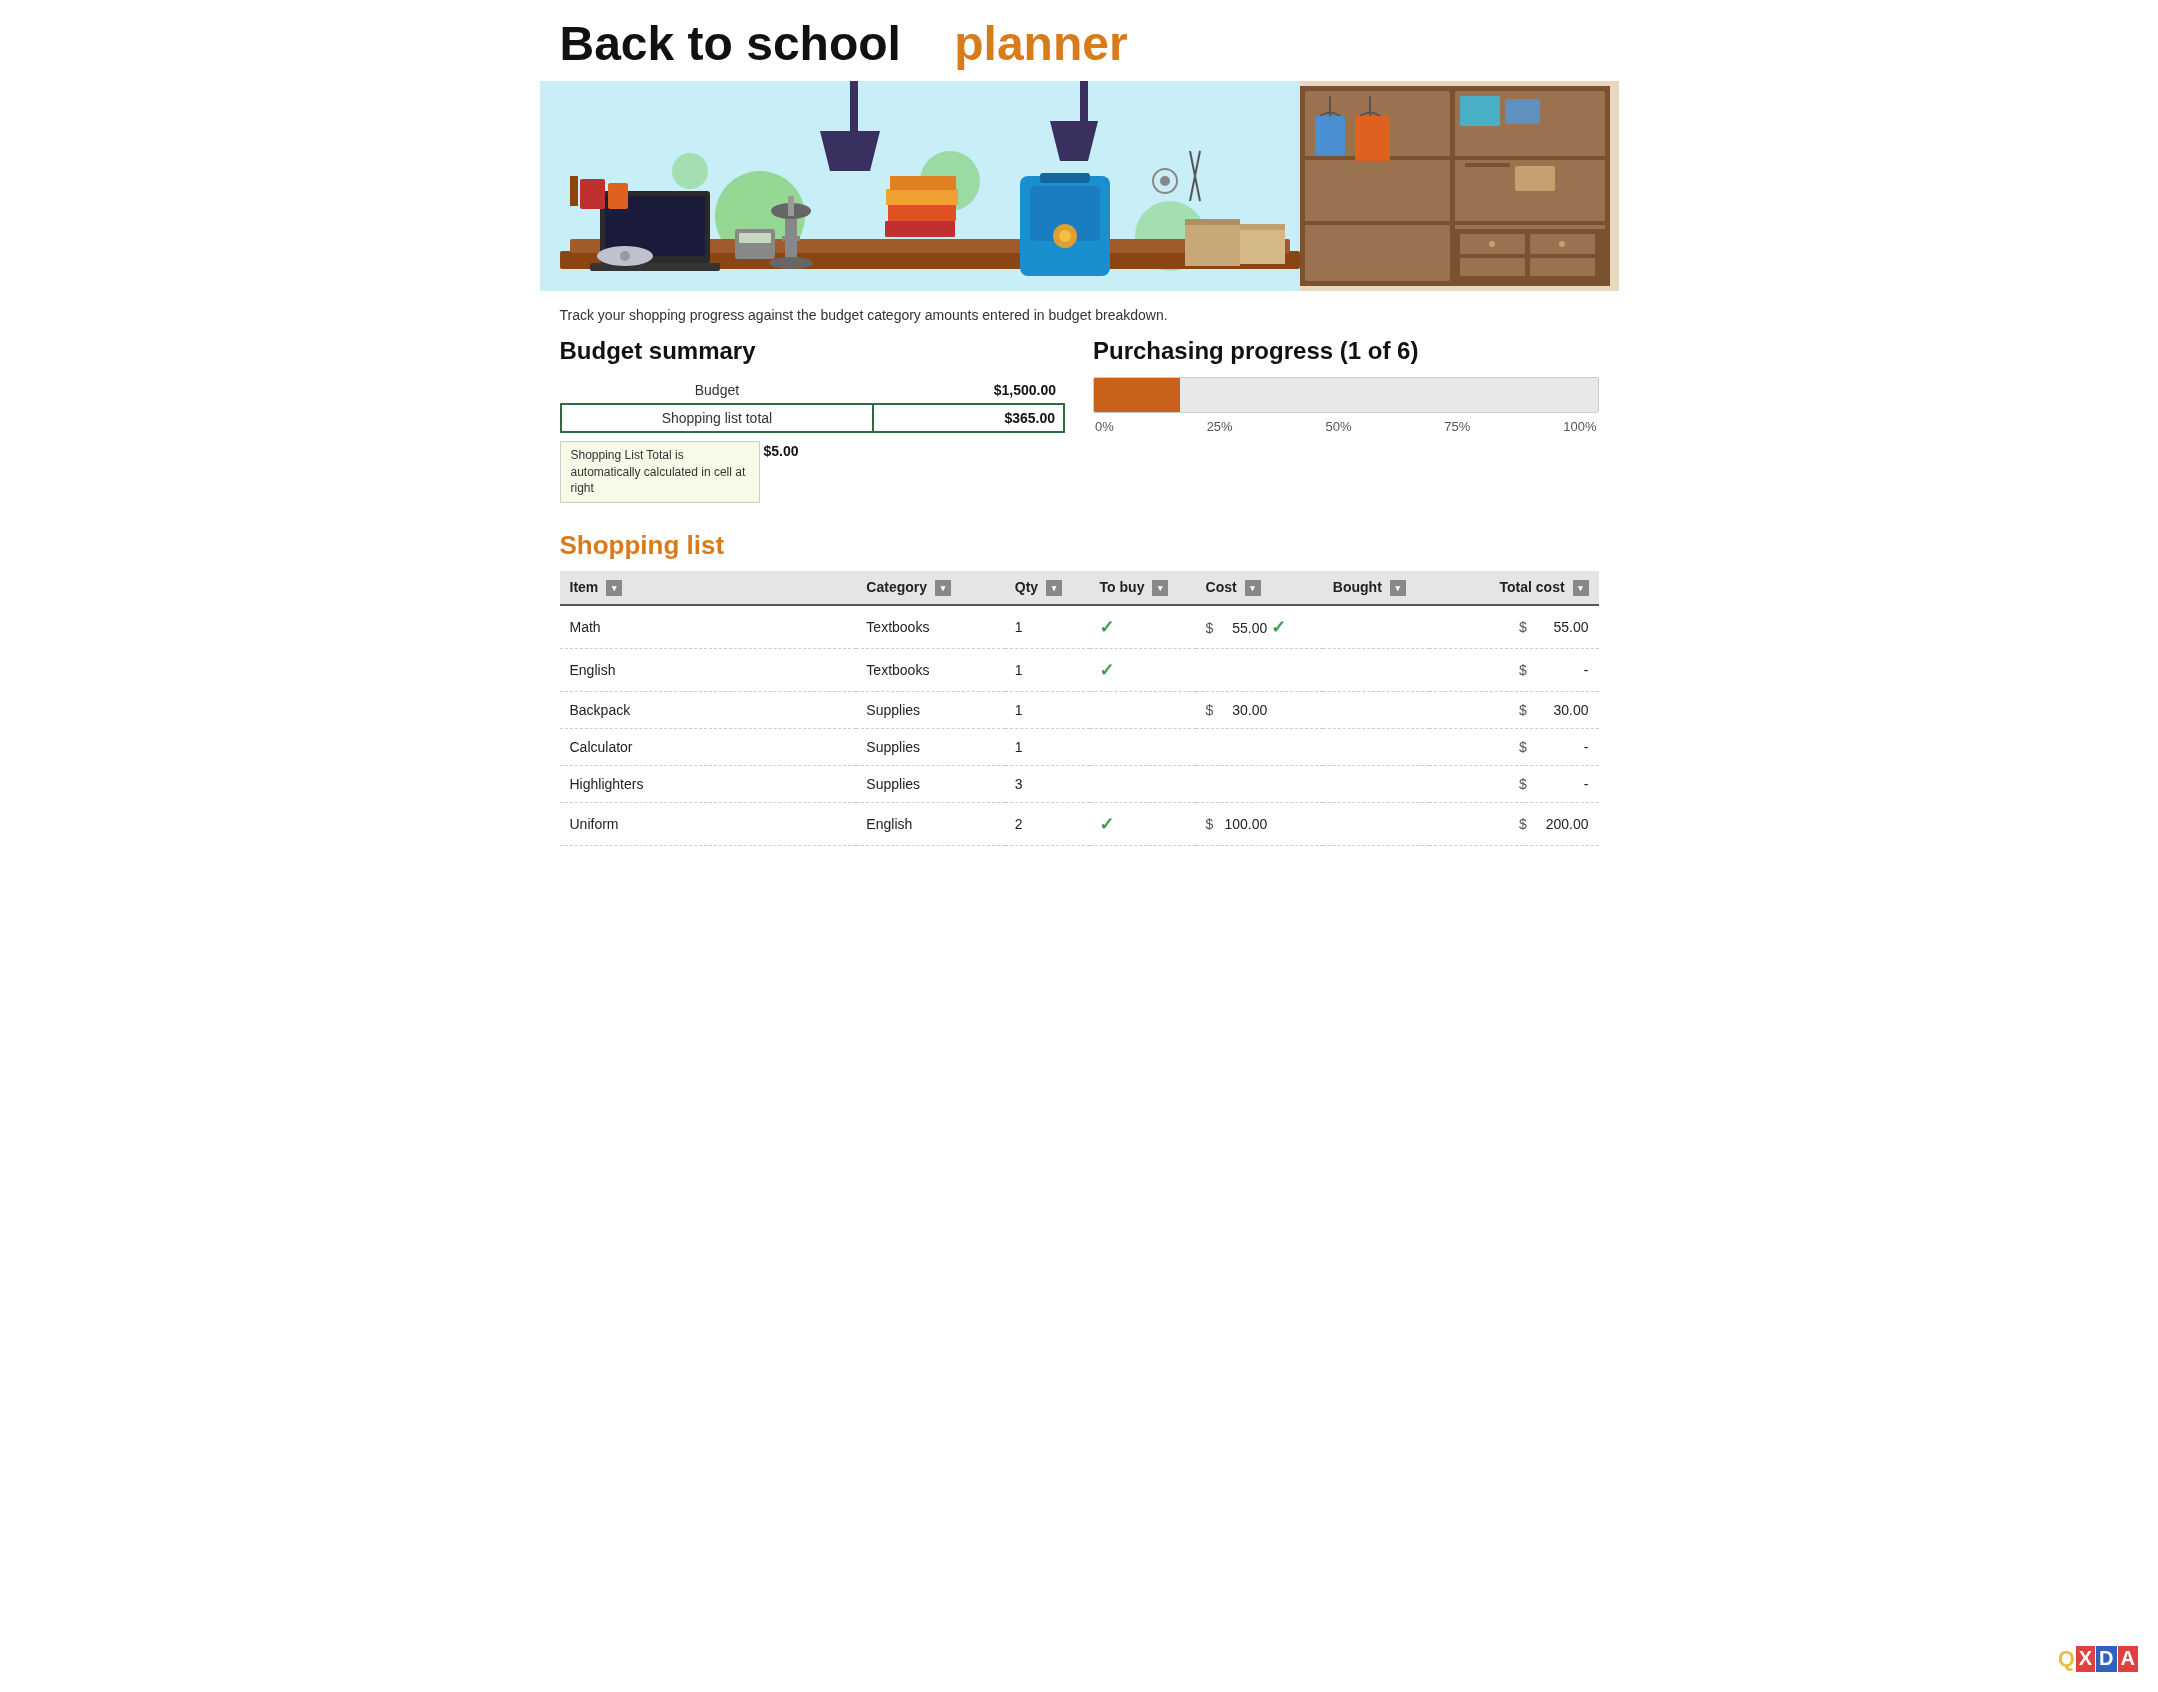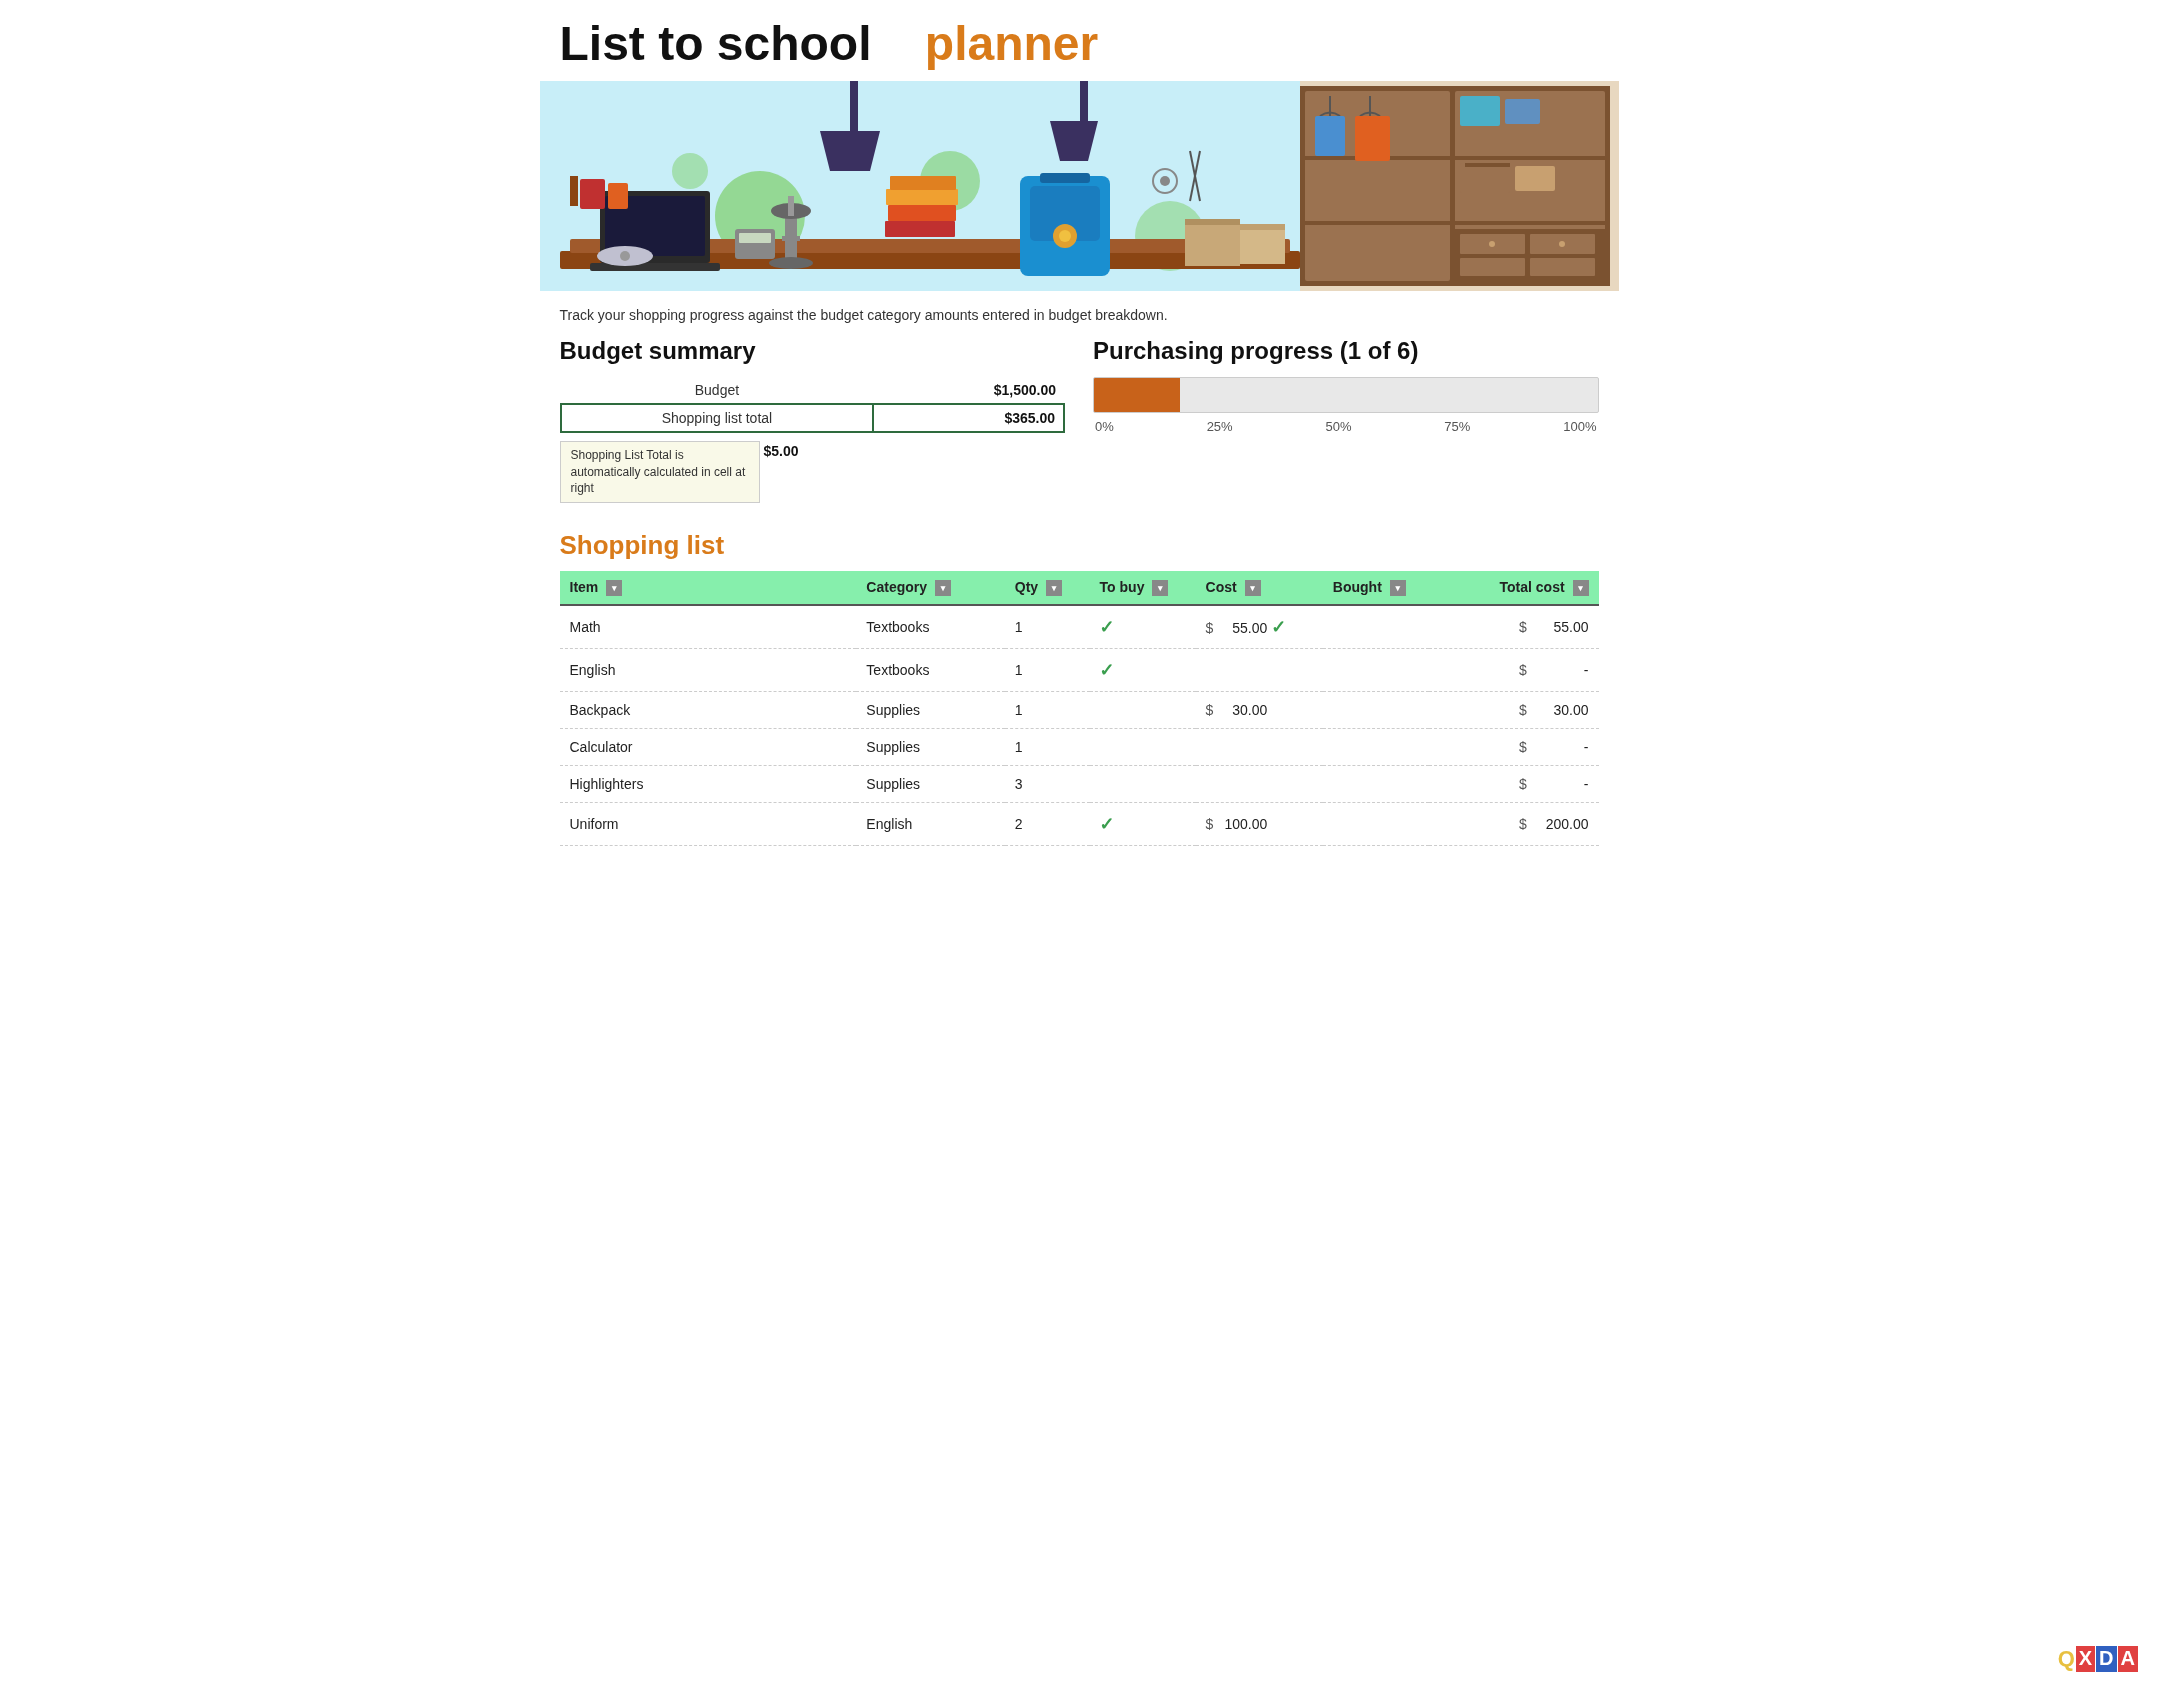--- a/index.html
+++ b/index.html
@@ -144,21 +144,21 @@
       margin-top: 27px;
     }
 
     
     .shopping-table {
       width: 100%;
       border-collapse: collapse;
       font-size: 14px;
     }
     .shopping-table th {
-      background: #86efac;
+      background: #e5e5e5;
       font-weight: 700;
       padding: 8px 10px;
       text-align: left;
       border-bottom: 2px solid #555;
       white-space: nowrap;
     }
     .shopping-table th .sort-arrow {
       display: inline-block;
       width: 16px;
       height: 16px;
@@ -214,21 +214,21 @@
     .logo-q { color: #e8c040; font-size: 22px; }
     .logo-x { color: #fff; background: #e04040; padding: 1px 3px; }
     .logo-d { color: #fff; background: #3060c0; padding: 1px 3px; }
     .logo-a { color: #fff; background: #e04040; padding: 1px 3px; }
   </style>
 </head>
 <body>
 
 <div class="page-header">
   <div class="page-title">
-    <span class="title-black">List to school</span>
+    <span class="title-black">Back to school</span>
     &nbsp;&nbsp;
     <span class="title-orange">planner</span>
   </div>
 </div>
 
 <div class="hero-image">
   <svg class="hero-svg" viewBox="0 0 1079 210" xmlns="http://www.w3.org/2000/svg" preserveAspectRatio="xMidYMid slice">
 
     <rect width="760" height="210" fill="#c8eef8"></rect>
     <rect x="760" width="319" height="210" fill="#e8d8c0"></rect>

